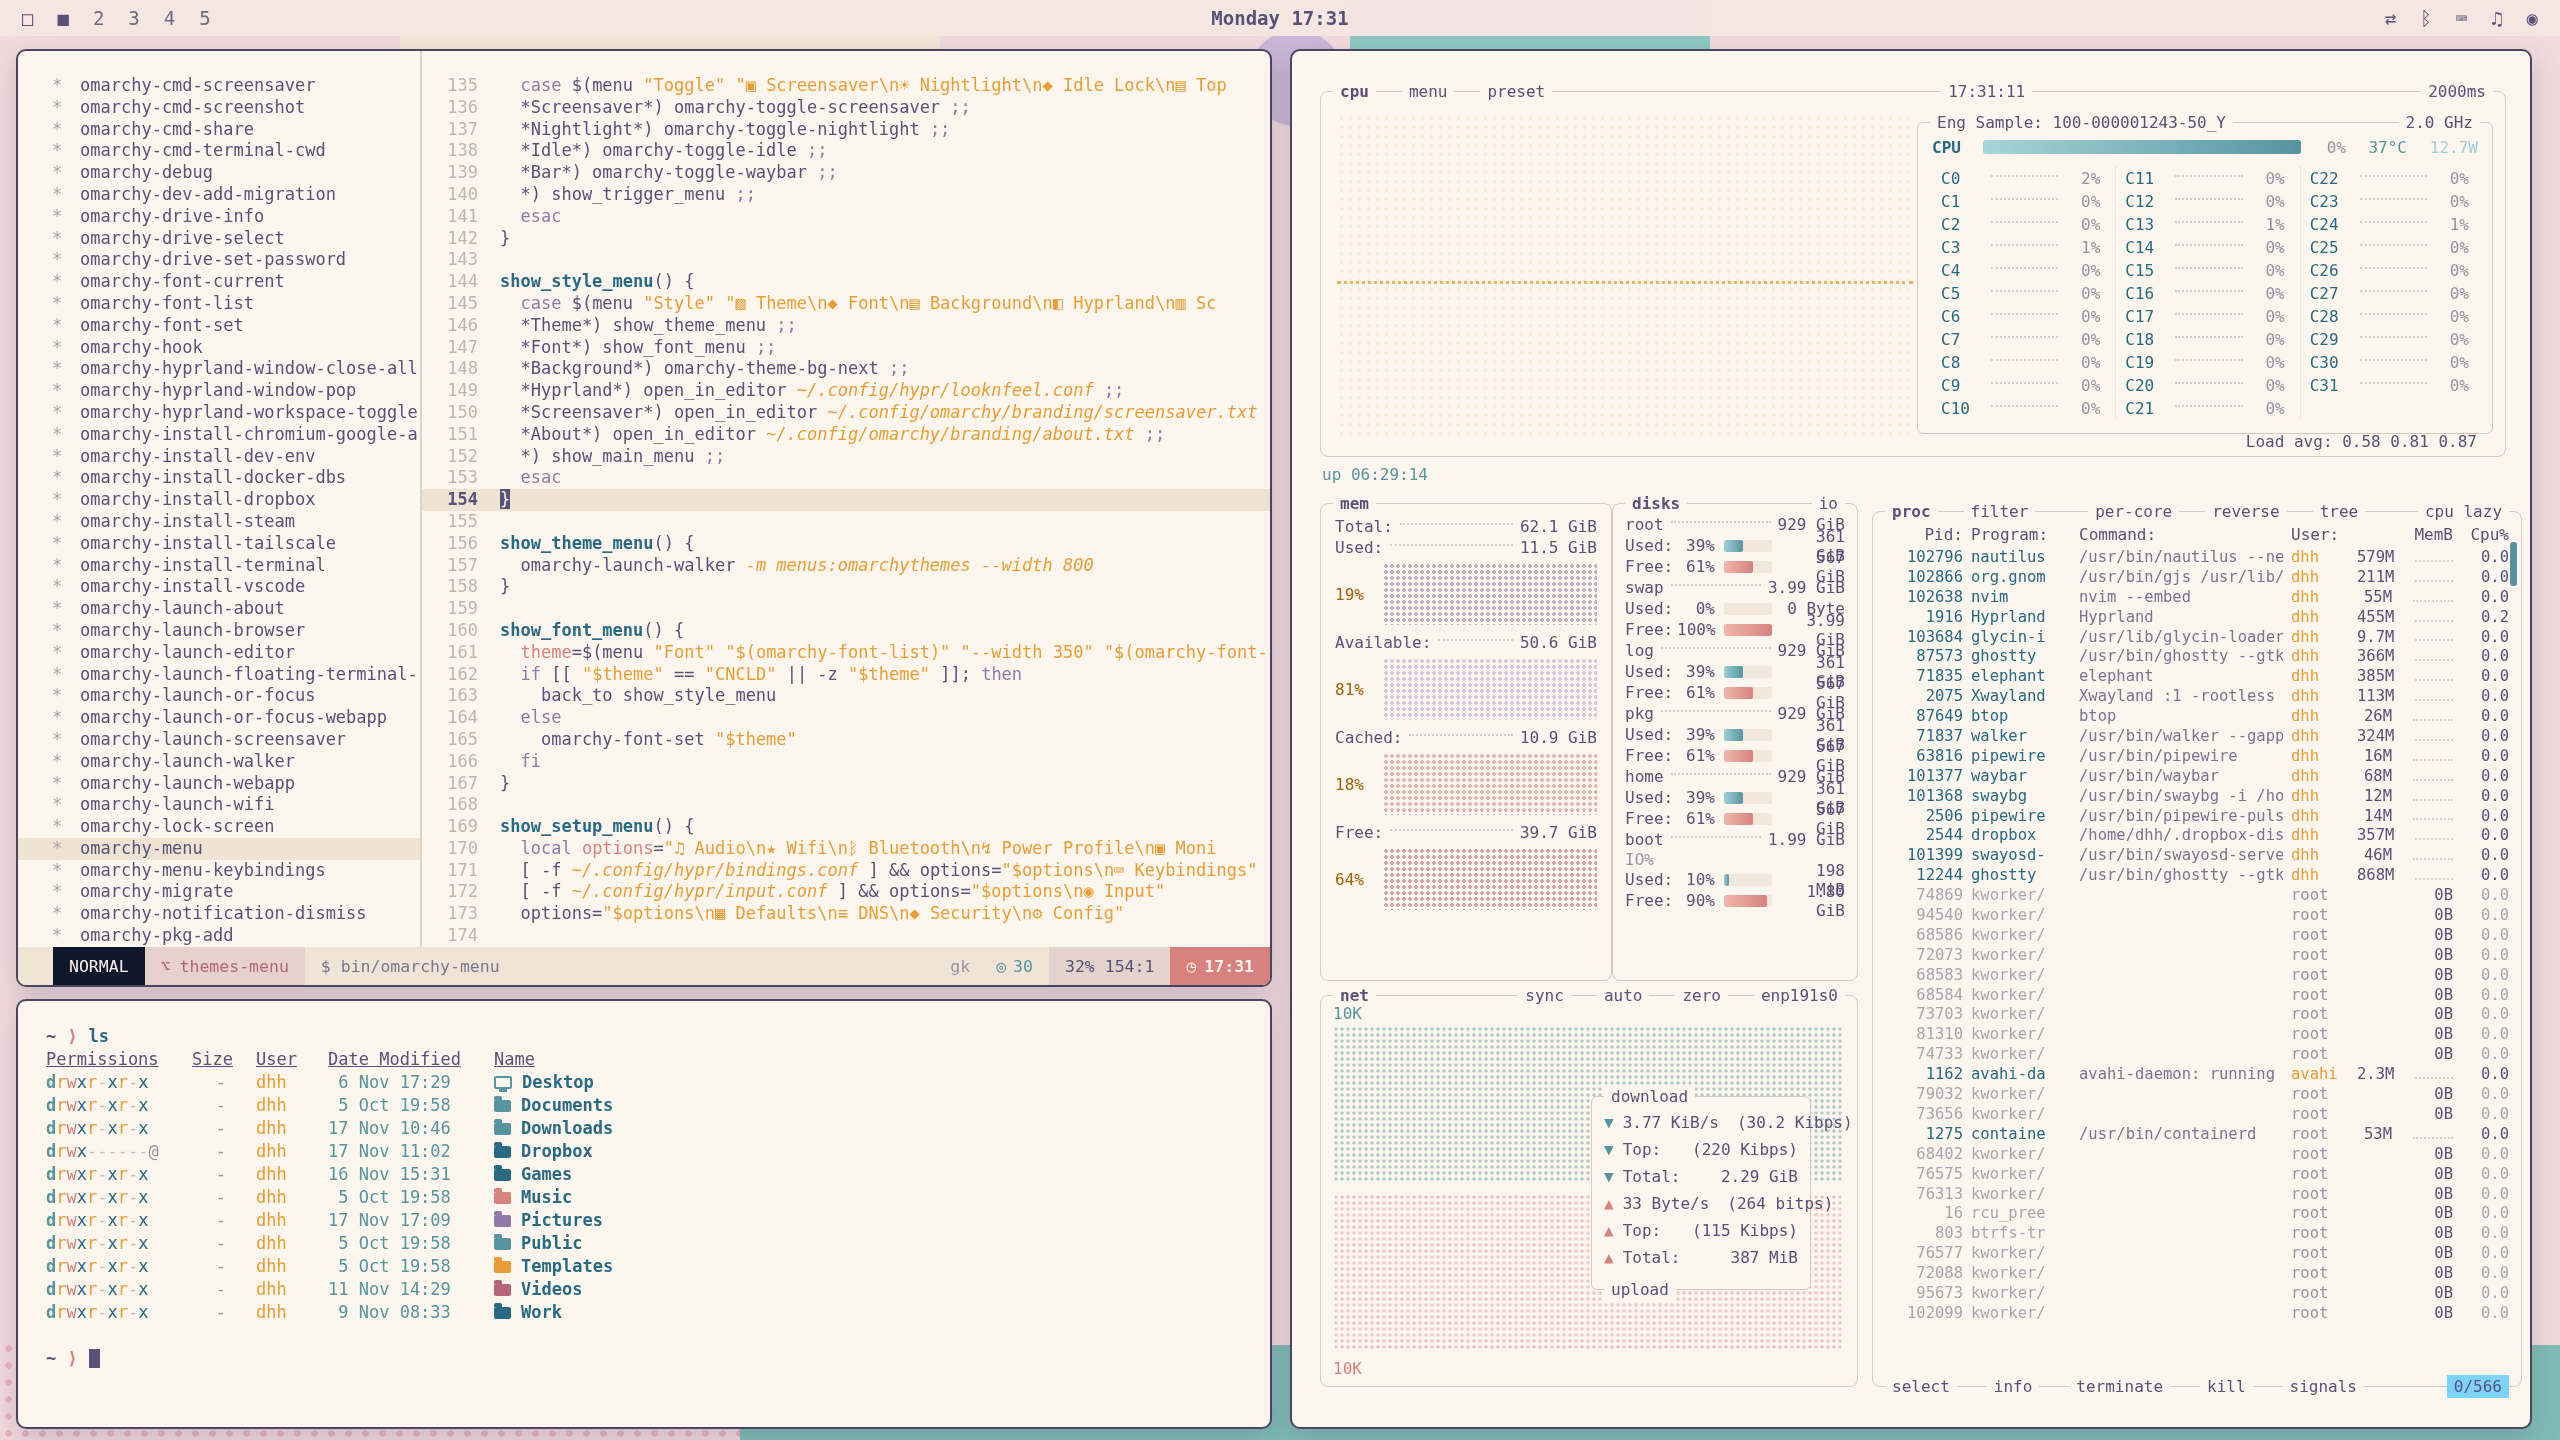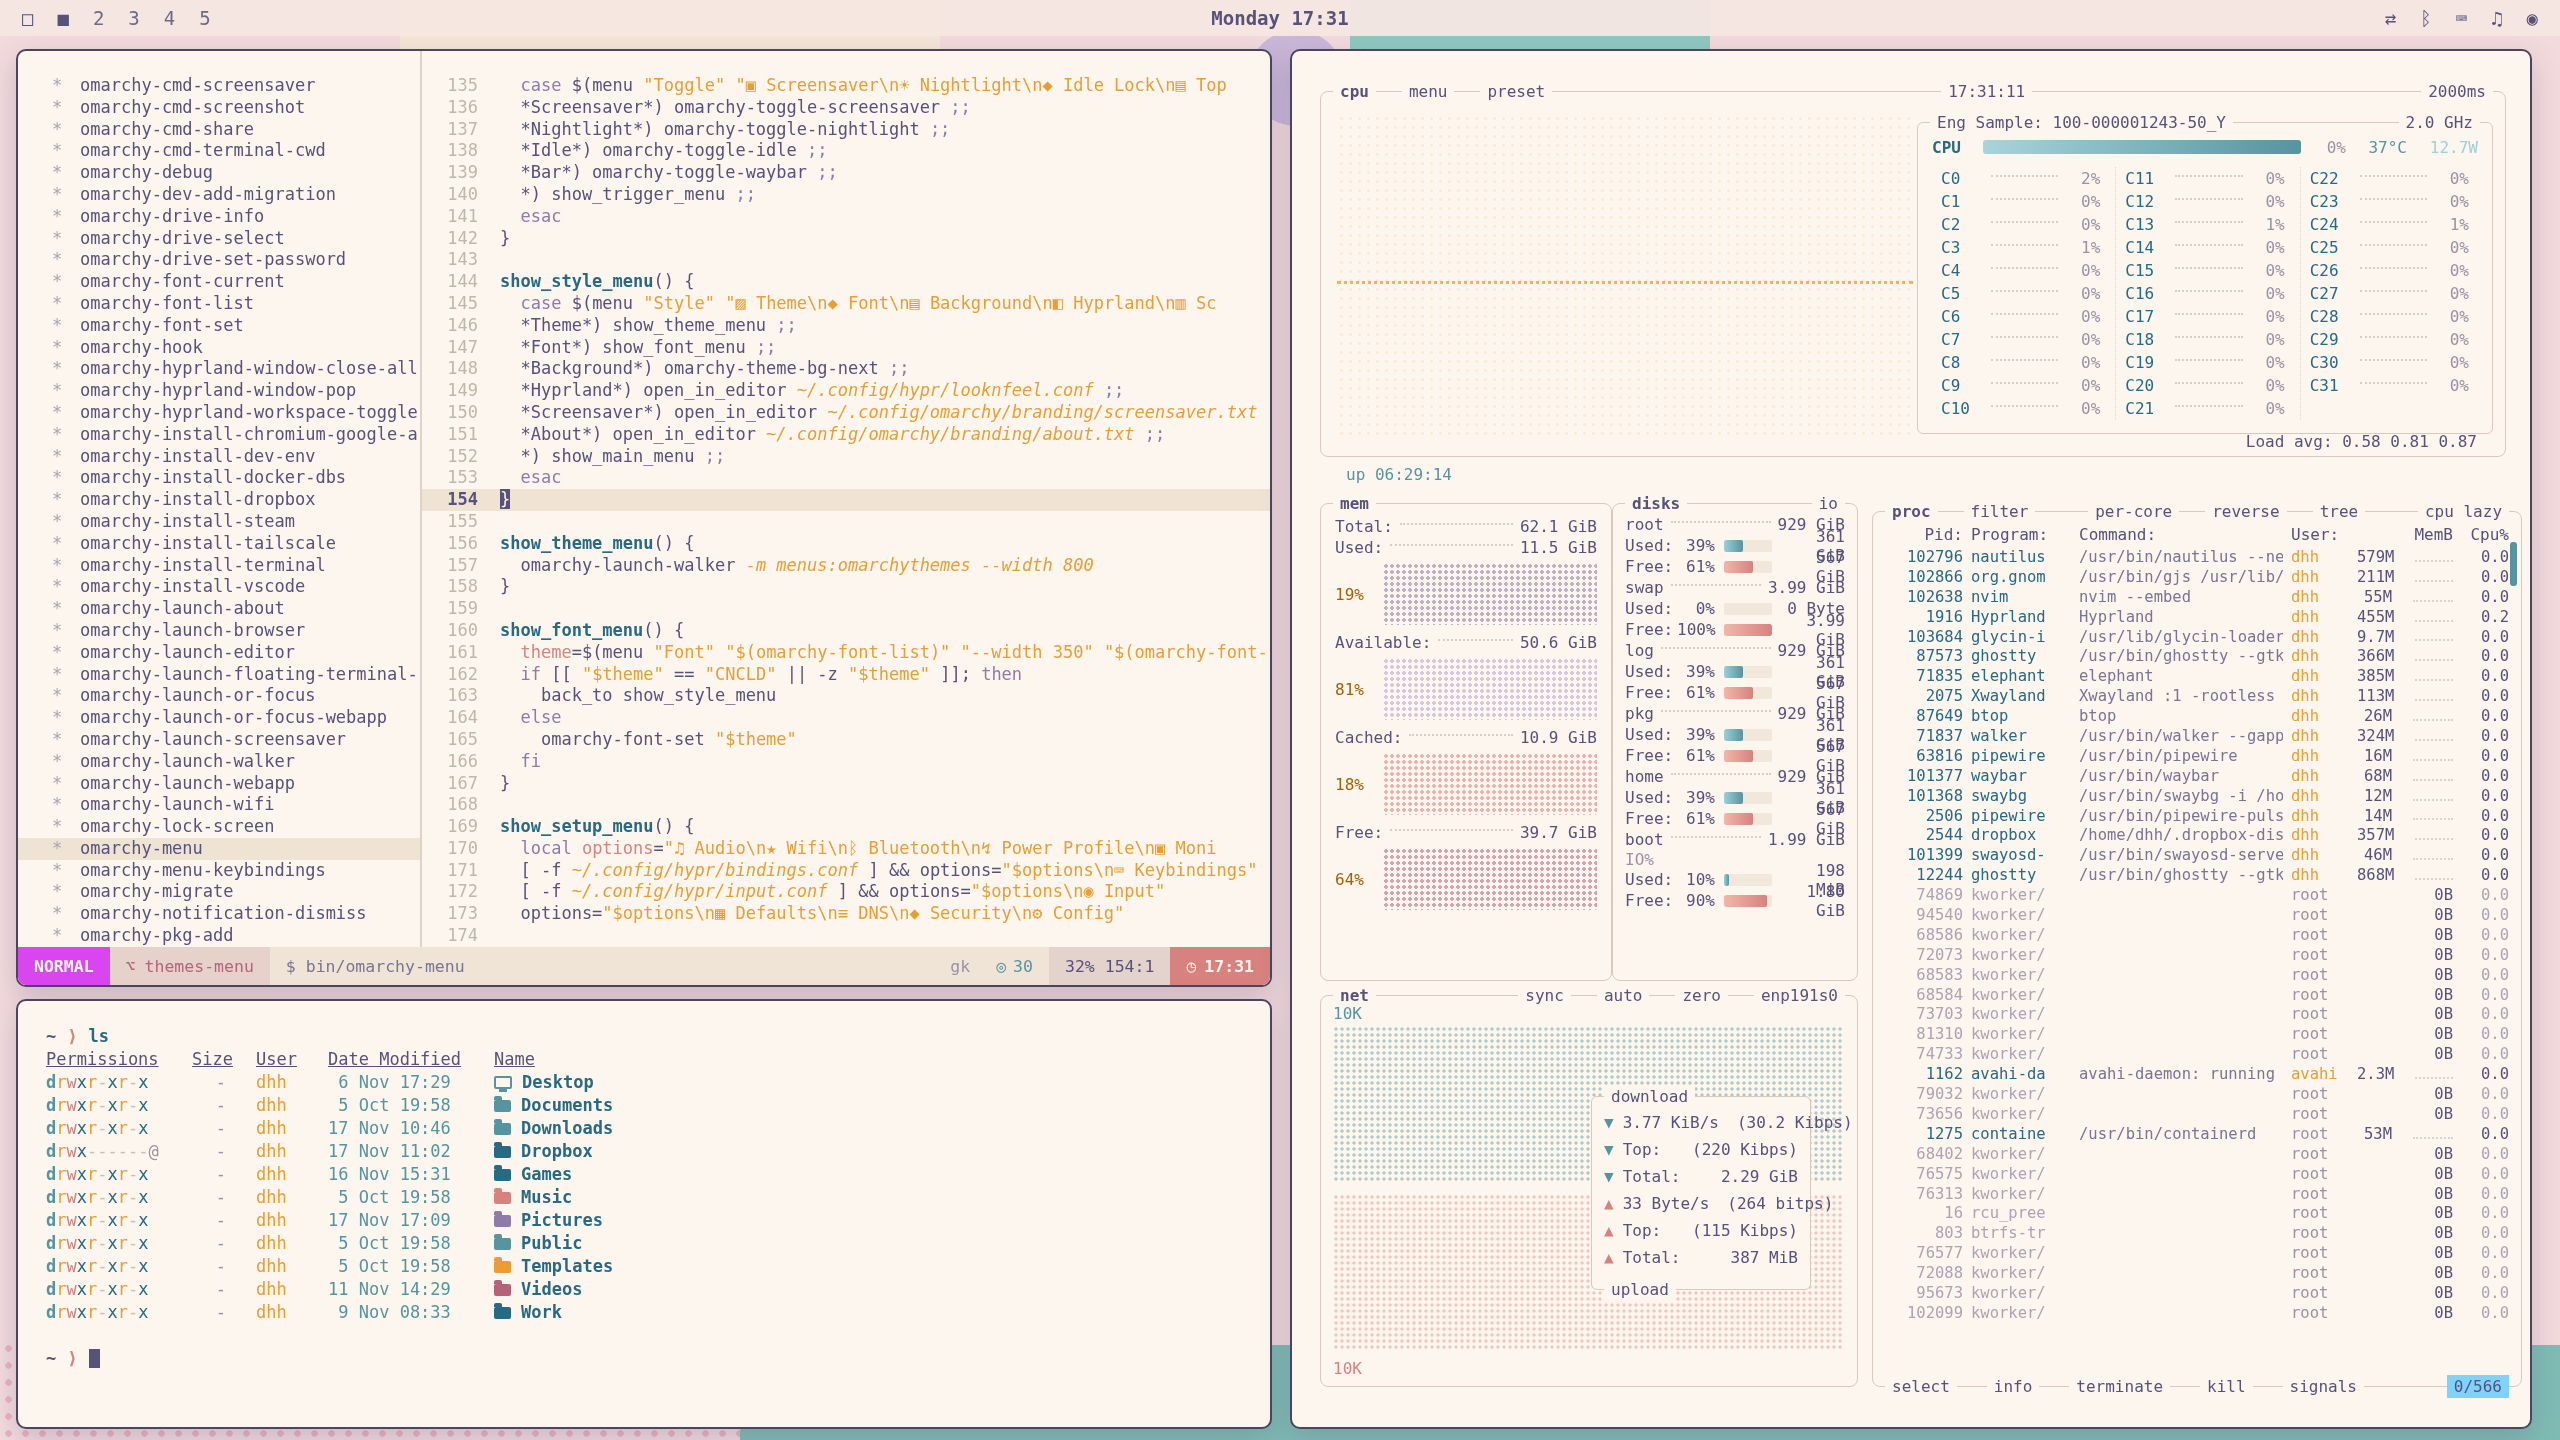--- a/index.html
+++ b/index.html
@@ -43,21 +43,21 @@
   .ltext{white-space:pre;}
   .sg-t{color:#575279;}
   .sg-k{color:#907aa9;}
   .sg-s{color:#ea9d34;}
   .sg-f{color:#286983;font-weight:bold;}
   .sg-v{color:#d7827e;}
   .sg-i{color:#ea9d34;font-style:italic;}
   .sg-cur{background:#575279;color:#faf4ed;}
   #statusbar{height:38px;flex:none;display:flex;align-items:stretch;background:#efe4d6;font-size:16.5px;}
   .seg{display:flex;align-items:center;padding:0 16px;white-space:pre;}
-  .seg-mode{background:#d946ef;color:#fdf3ec;font-weight:bold;}
+  .seg-mode{background:#0f172a;color:#fdf3ec;font-weight:normal;margin-left:35px;}
   .seg-branch{background:#e6d2cb;color:#b4637a;gap:9px;}
   .seg-path{color:#797593;}
   .sb-spacer{flex:1;}
   .seg-keys{color:#9893a5;padding:0 10px;}
   .seg-circ{color:#56949f;gap:7px;}
   .seg-pos{background:#e4d2cc;color:#575279;}
   .seg-time{background:#d7827e;color:#fdf3ec;gap:8px;font-weight:bold;}
 
   
   #terminal-window{left:16px;top:999px;width:1256px;height:430px;padding:24px 28px;font-size:17px;line-height:23px;color:#575279;}
@@ -109,21 +109,21 @@
   .cpu-temp{width:52px;text-align:right;color:#56949f;flex:none;}
   .cpu-pow{width:62px;text-align:right;color:#9ccfd8;flex:none;}
   .core-grid{display:flex;margin-top:8px;gap:6px;}
   .core-col{flex:1;display:flex;flex-direction:column;}
   .core-col + .core-col{border-left:1.5px dotted #e2d7ca;}
   .core-row{display:flex;align-items:center;height:23px;padding:0 9px;}
   .cid{width:44px;color:#286983;flex:none;}
   .cleader{flex:1;border-bottom:2px dotted #d9cec2;margin:0 6px 6px 6px;}
   .cpct{width:36px;text-align:right;color:#9893a5;flex:none;}
   #load-avg{position:absolute;right:28px;bottom:5px;color:#575279;}
-  #uptime{position:absolute;left:54px;top:414px;color:#56949f;}
+  #uptime{position:absolute;left:30px;top:414px;color:#56949f;}
 
   #mem-box{left:28px;top:452px;width:292px;height:478px;padding:12px 14px;}
   .mem-row{display:flex;align-items:center;height:21px;}
   .leader{flex:1;border-bottom:2px dotted #d9cec2;margin:0 7px 6px 7px;}
   .mgrow{display:flex;height:62px;margin:5px 0 7px;}
   .mpct{width:48px;display:flex;align-items:center;color:#a16207;flex:none;}
   .mgraph{flex:1;border-radius:2px;background-image:radial-gradient(currentColor 1.6px,transparent 1.8px);background-size:6px 6px;opacity:.55;}
 
   #disks-box{left:320px;top:452px;width:246px;height:478px;padding:10px 12px;}
   .disk-head{display:flex;align-items:center;height:21px;color:#575279;}

